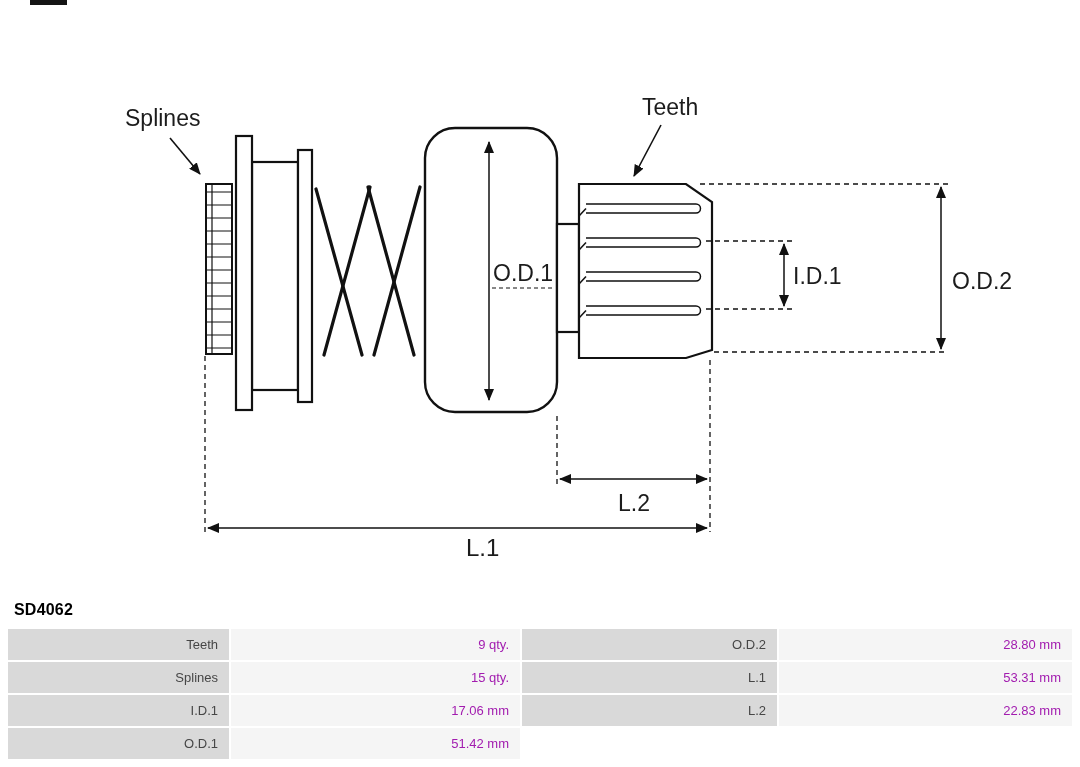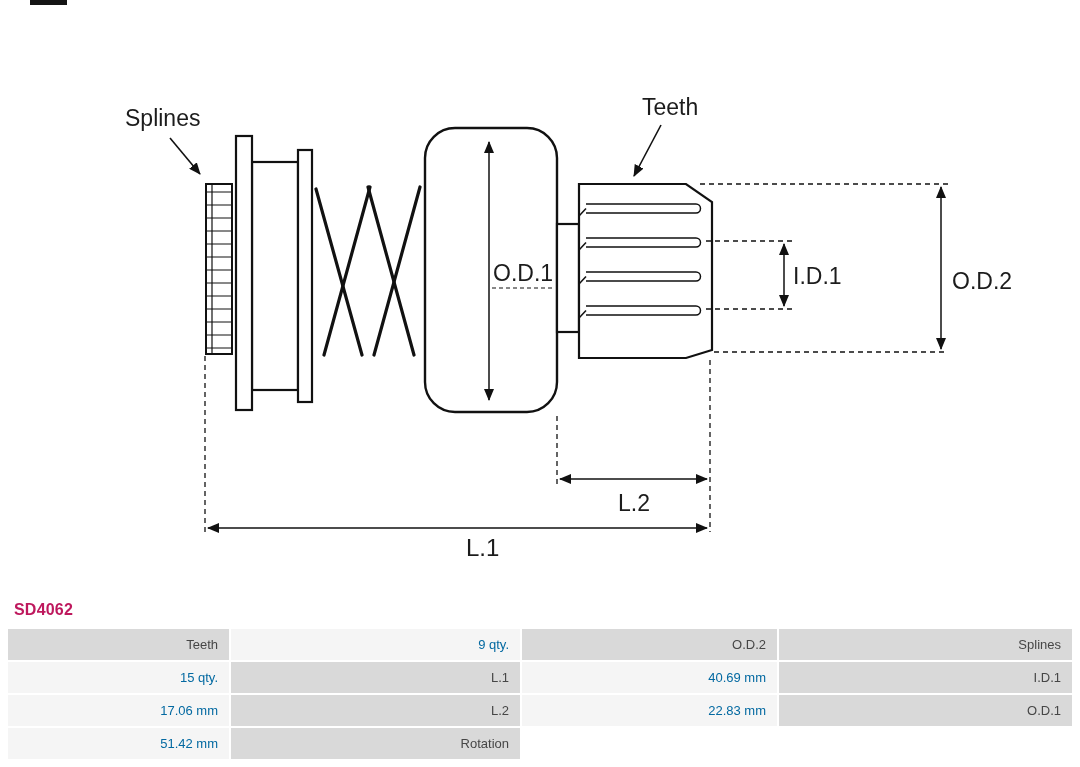--- a/index.html
+++ b/index.html
@@ -7,36 +7,36 @@
   body { width:1080px; height:767px; font-family:"Liberation Sans", sans-serif; overflow:hidden; }
   .page { position:relative; width:1080px; height:767px; background:#ffffff; }
 
   .logo-mark { position:absolute; top:0; left:30px; width:37px; height:5px; background:#141414; }
 
   .drawing-wrap { position:absolute; top:0; left:0; width:1080px; height:580px; }
   svg text { fill:#1c1c1c; font-family:"Liberation Sans", sans-serif; }
 
   .product-code {
     position:absolute; top:601px; left:14px;
-    font-size:16px; font-weight:bold; color:#be185d; letter-spacing:0.2px;
+    font-size:16px; font-weight:bold; color:#000000; letter-spacing:0.2px;
   }
 
   .spec-table {
     position:absolute; top:629px; left:8px; width:1064px;
     display:grid;
     grid-template-columns:221px 289px 255px 1fr;
     grid-auto-rows:31px;
     gap:2px;
     background:#ffffff;
     font-size:13px;
     color:#3a3a3a;
   }
   .cell { display:flex; align-items:center; justify-content:flex-end; padding-right:11px; }
   .cell.label { background:#d9d9d9; color:#464646; }
-  .cell.value { background:#f5f5f5; color:#0369a1; }
+  .cell.value { background:#f5f5f5; color:#a21caf; }
 </style>
 </head>
 <body>
 
 <div class="page">
 
   <div class="logo-mark"></div>
 
   <div class="drawing-wrap">
     <svg viewBox="0 0 1080 580" width="1080" height="580">
@@ -144,29 +144,29 @@
     </svg>
   </div>
 
   <div class="product-code">SD4062</div>
 
   <div class="spec-table">
 
     <div class="cell label">Teeth</div>
     <div class="cell value">9 qty.</div>
     <div class="cell label">O.D.2</div>
+    <div class="cell value">28.80 mm</div>
 
     <div class="cell label">Splines</div>
     <div class="cell value">15 qty.</div>
     <div class="cell label">L.1</div>
-    <div class="cell value">40.69 mm</div>
+    <div class="cell value">53.31 mm</div>
 
     <div class="cell label">I.D.1</div>
     <div class="cell value">17.06 mm</div>
     <div class="cell label">L.2</div>
     <div class="cell value">22.83 mm</div>
 
     <div class="cell label">O.D.1</div>
     <div class="cell value">51.42 mm</div>
-    <div class="cell label">Rotation</div>
   </div>
 
 </div>
 
 </body></html>

